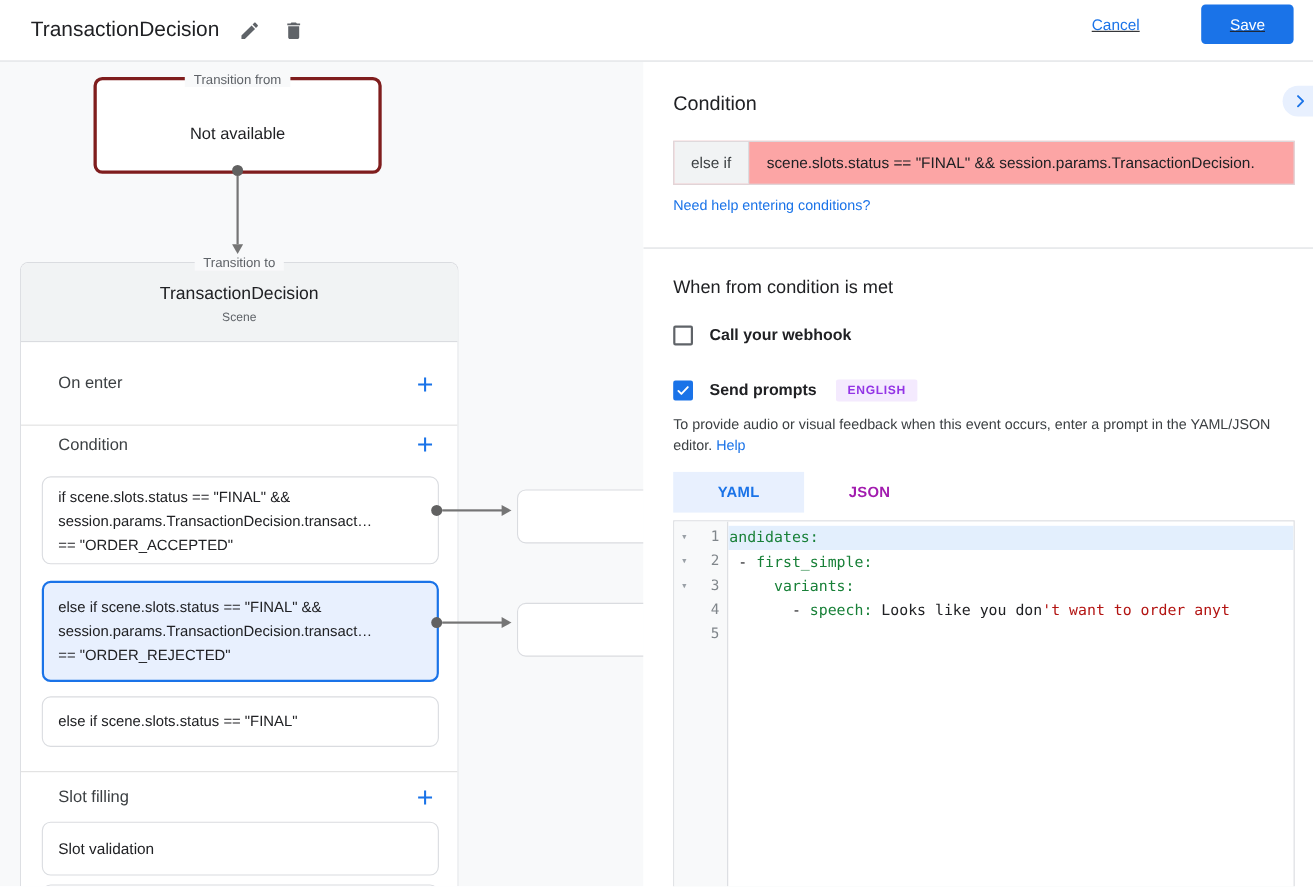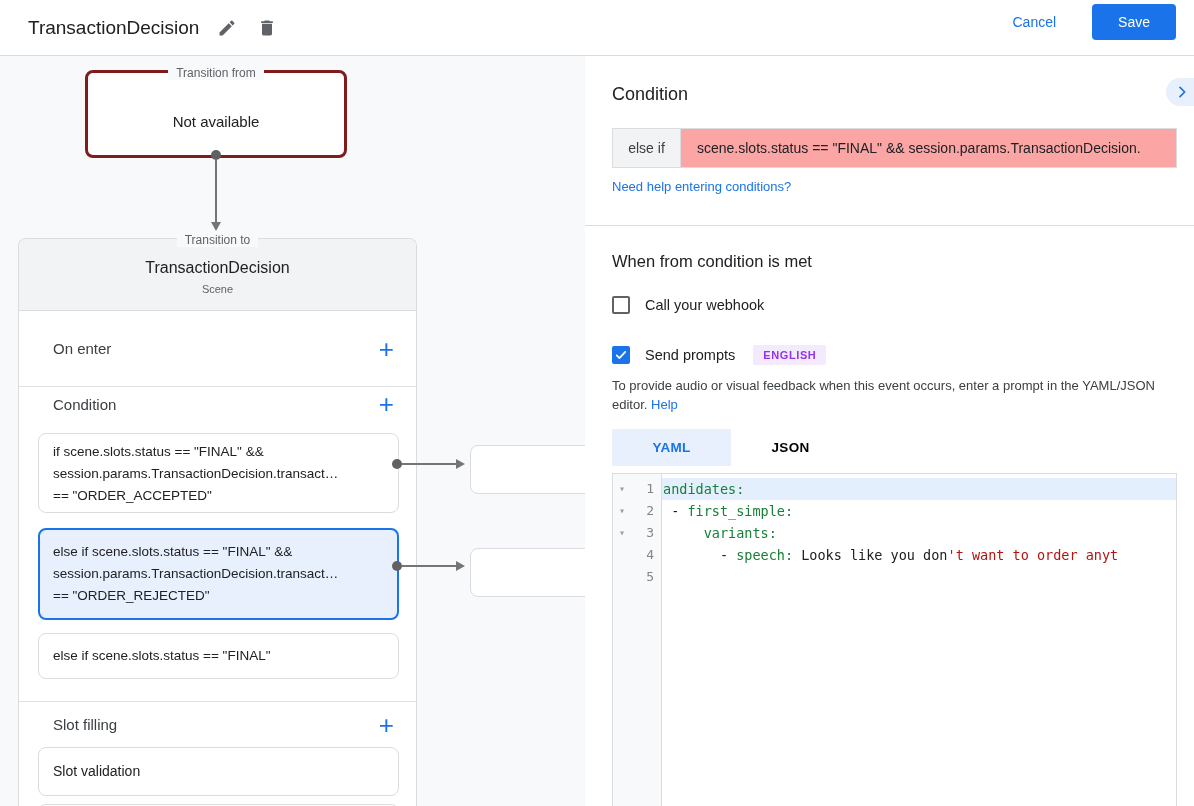--- a/index.html
+++ b/index.html
@@ -11,21 +11,21 @@
   .topbar { position:absolute; left:0; top:0; width:1194px; height:56px; background:#fff;
             border-bottom:1px solid #dadce0; z-index:30; }
   .page-title { position:absolute; left:28px; top:0; height:56px; line-height:56px;
                 font-size:19px; color:#202124; }
   .icon-btn { position:absolute; top:13px; width:30px; height:30px; border:none; background:none;
               cursor:pointer; display:flex; align-items:center; justify-content:center; }
   .icon-btn svg { fill:#5f6368; }
   .edit-btn { left:212px; }
   .del-btn  { left:252px; }
   .topbar-actions { position:absolute; right:18px; top:0; height:43px; display:flex;
-                    align-items:center; gap:36px; }
+                    align-items:center; gap:56px;text-decoration:underline; }
   .cancel-link { color:#1a73e8; font-size:14px; font-weight:500; background:none; border:none;
                  cursor:pointer; font-family:inherit; }
   .save-btn { background:#1a73e8; color:#fff; font-size:14px; font-weight:500; border:none;
               border-radius:4px; height:36px; padding:0 26px; cursor:pointer; font-family:inherit; }
 
   
   .canvas { position:absolute; left:0; top:56px; width:585px; height:750px; background:#f8f9fa;
             overflow:hidden; }
   .legend { position:absolute; text-align:center; z-index:5; }
   .legend span { background:#f8f9fa; padding:0 8px; font-size:12px; color:#5f6368; white-space:nowrap; }
@@ -93,31 +93,31 @@
   .panel-divider { position:absolute; left:0; top:169px; width:100%; border-bottom:1px solid #dadce0; }
   .when-title { position:absolute; left:27px; top:196px; font-size:16.5px; color:#202124; }
 
   .check-row { position:absolute; left:27px; display:flex; align-items:center; }
   .row-webhook { top:240px; }
   .row-prompts { top:289px; }
   .checkbox { width:18px; height:18px; border:2px solid #5f6368; border-radius:2px; background:#fff;
               cursor:pointer; flex:none; }
   .checkbox.checked { border-color:#1a73e8; background:#1a73e8; display:flex; align-items:center;
                       justify-content:center; }
-  .check-label { margin-left:15px; font-size:14.5px; font-weight:400; color:#202124; }
+  .check-label { margin-left:15px; font-size:14.5px; font-weight:700; color:#202124; }
   .lang-badge { margin-left:18px; background:#f4eafe; color:#9334e6; font-size:11px; font-weight:700;
                 letter-spacing:0.6px; padding:4px 10px; border-radius:2px; }
 
   .prompt-desc { position:absolute; left:27px; top:320px; width:570px; font-size:13px; color:#3c4043;
                  line-height:19px; }
   .prompt-desc a { color:#1a73e8; text-decoration:none; cursor:pointer; }
 
   .tabs { position:absolute; left:27px; top:373px; display:flex; }
   .tab { width:119px; height:37px; display:flex; align-items:center; justify-content:center;
-         font-size:13.5px; font-weight:700; letter-spacing:0.3px; color:#000000; cursor:pointer; }
+         font-size:13.5px; font-weight:700; letter-spacing:0.3px; color:#a21caf; cursor:pointer; }
   .tab.active { background:#e8f0fe; color:#1a73e8; }
 
   
   .editor { position:absolute; left:27px; top:417px; width:565px; height:334px;
             border:1px solid #dadce0; background:#fff; display:flex; overflow:hidden;
             font-family:"DejaVu Sans Mono", monospace; font-size:13.5px; line-height:22px; }
   .gutter { width:49px; background:#f8f9fa; border-right:1px solid #dadce0; padding-top:4px; flex:none; }
   .gutter-row { height:22px; display:flex; align-items:center; }
   .fold { width:18px; text-align:center; font-size:10px; color:#9aa0a6; cursor:pointer; }
   .lnum { flex:1; text-align:right; padding-right:7px; color:#80868b; font-size:13px; }

